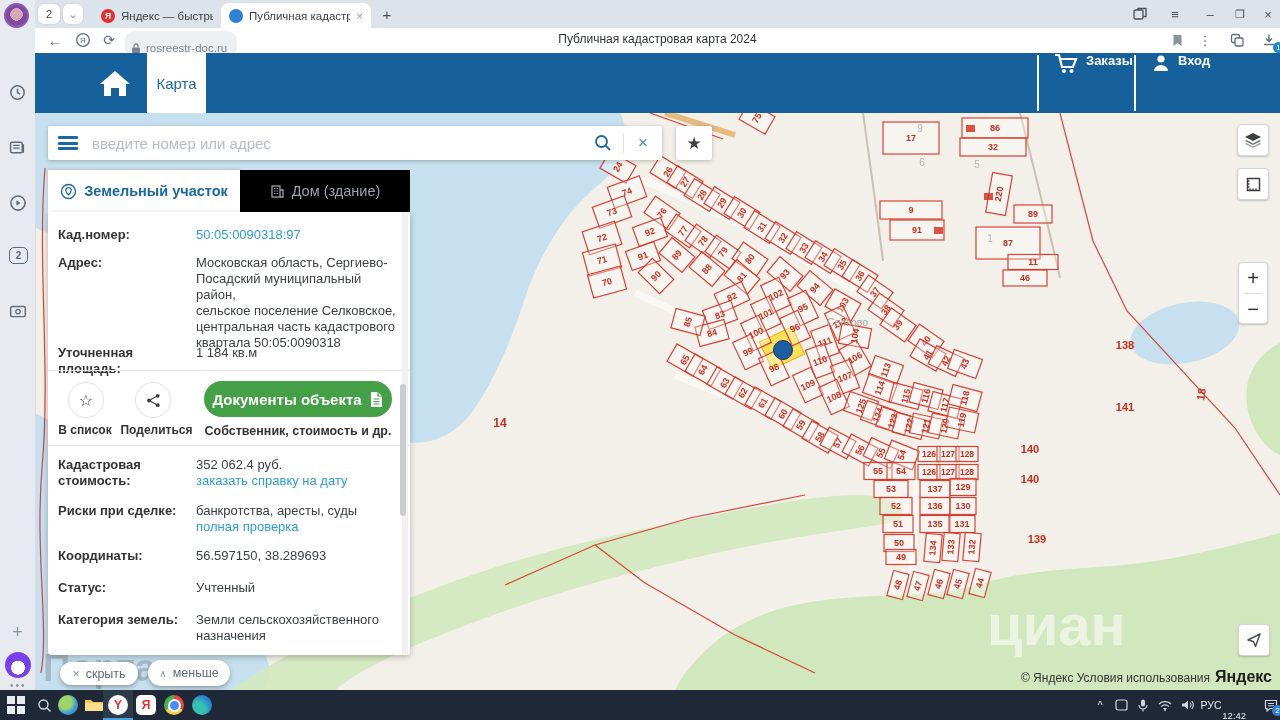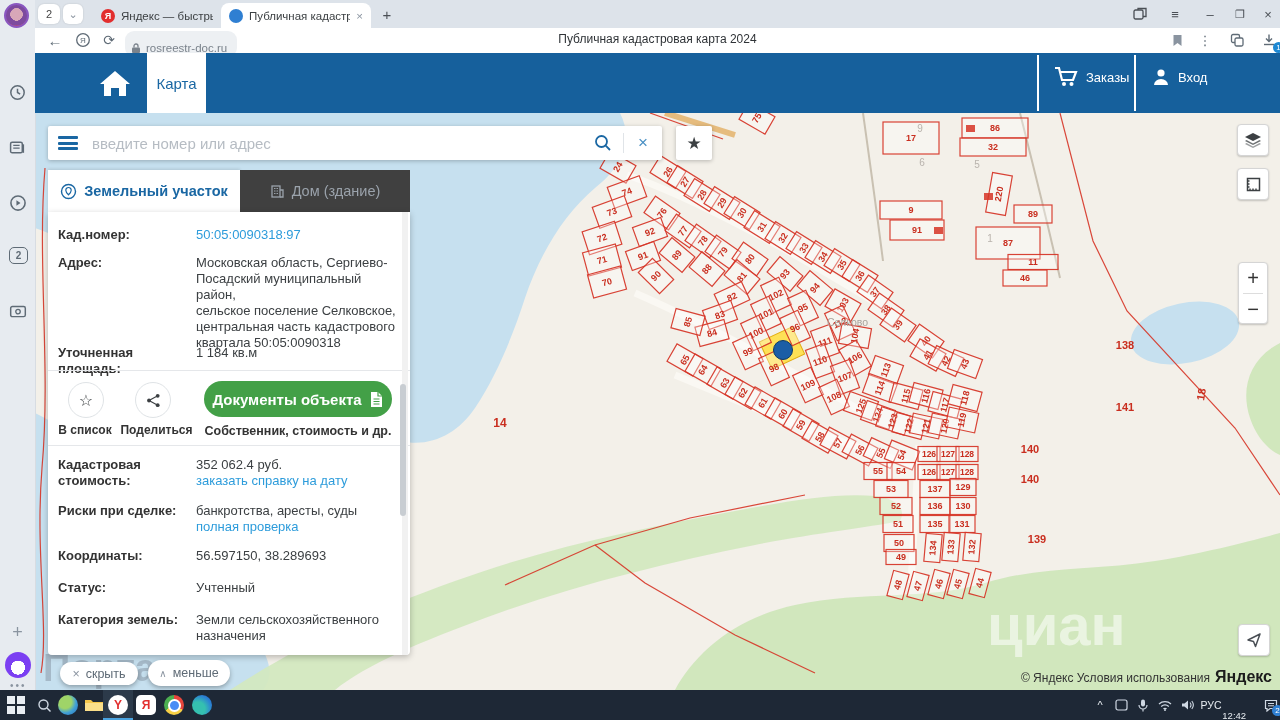--- a/index.html
+++ b/index.html
@@ -32,39 +32,39 @@
   #urlpill{position:absolute;left:90px;top:3px;height:18px;background:#edf0f3;border-radius:9px;
     display:flex;align-items:center;padding:8px 10px 0 6px;color:#7b838c;font-size:11.5px;}
   #pagetitle-top{position:absolute;left:0;right:0;top:4px;text-align:center;font-size:12px;color:#2f3337;}
   .badge{position:absolute;background:#1e88d2;color:#fff;border-radius:50%;font-size:8px;
     width:11px;height:11px;display:flex;align-items:center;justify-content:center;}
   
   #siteheader{left:35px;top:53px;width:1245px;height:60px;background:#16609c;}
   #home-tab{position:absolute;left:60px;top:0;width:90px;height:60px;display:flex;align-items:center;justify-content:center;}
   #karta-tab{position:absolute;left:112px;top:0;width:59px;height:60px;background:#fff;color:#1a67a3;
     display:flex;align-items:center;justify-content:center;font-size:15px;}
-  .hdr-right{position:absolute;top:0;height:48px;display:flex;align-items:center;color:#fff;font-size:13px;font-weight:normal;}
+  .hdr-right{position:absolute;top:0;height:48px;display:flex;color:#fff;font-size:13px;font-weight:bold;}
   .hdr-sep{position:absolute;top:2px;width:2px;height:56px;background:#fff;}
   
   #map{left:35px;top:113px;width:1245px;height:577px;overflow:hidden;}
   
   #searchbar{left:48px;top:126px;width:614px;height:34px;background:#fff;border-radius:2px;
     box-shadow:0 1px 4px rgba(0,0,0,.25);display:flex;align-items:center;}
   #burger{width:20px;height:14px;margin:0 12px 0 10px;display:flex;flex-direction:column;justify-content:space-between;}
   #burger div{height:3px;background:#1a67a3;border-radius:1px;}
   #searchinput{flex:1;border:none;outline:none;font-size:15px;color:#333;font-family:"Liberation Sans",sans-serif;}
   #searchinput::placeholder{color:#b6bcc3;}
   #starbtn{left:676px;top:126px;width:36px;height:34px;background:#fff;border-radius:2px;
     box-shadow:0 1px 4px rgba(0,0,0,.25);display:flex;align-items:center;justify-content:center;
     color:#3c4043;font-size:17px;}
   
   #panel{left:48px;top:170px;width:362px;height:485px;}
   .ptab{position:absolute;top:0;height:42px;display:flex;align-items:center;justify-content:center;font-size:14.5px;}
   #ptab1{left:0;width:192px;background:#fff;color:#1a67a3;font-weight:bold;box-shadow:0 -1px 3px rgba(0,0,0,.12);}
-  #ptab2{left:192px;width:170px;background:#404040;color:#9aa2ab;}
+  #ptab2{left:192px;width:170px;background:#000000;color:#9aa2ab;}
   #pbody{position:absolute;left:0;top:42px;width:362px;height:443px;background:#fff;
     border-radius:0 0 4px 4px;box-shadow:0 2px 6px rgba(0,0,0,.25);}
   .row-label{position:absolute;left:10px;width:130px;font-size:13px;font-weight:bold;color:#333;line-height:16px;}
   .row-value{position:absolute;left:148px;width:205px;font-size:13px;color:#3c4043;line-height:16px;}
   .link{color:#2d9cdb;}
   .pdivider{position:absolute;left:0;width:362px;height:1px;background:#e5e7ea;}
   .circbtn{position:absolute;width:34px;height:34px;border-radius:50%;border:1px solid #dfe3e6;
     display:flex;align-items:center;justify-content:center;color:#3c4043;font-size:16px;background:#fff;}
   .circlbl{position:absolute;font-size:12px;font-weight:bold;color:#333;text-align:center;}
   #docbtn{position:absolute;left:156px;top:169px;width:188px;height:36px;background:#43a047;border-radius:18px;

